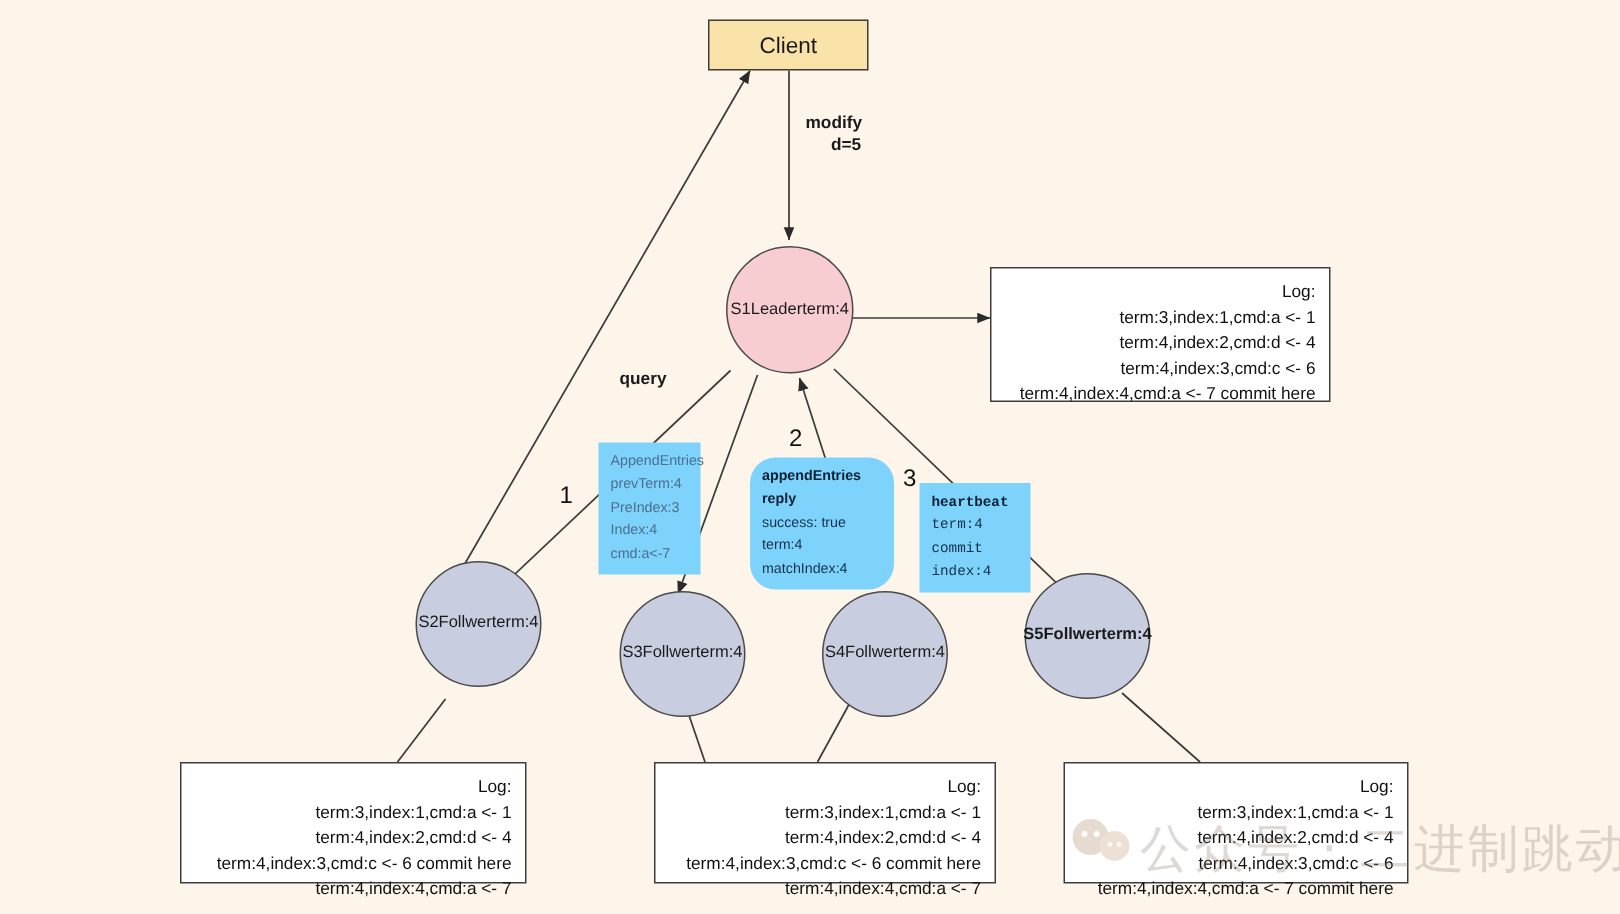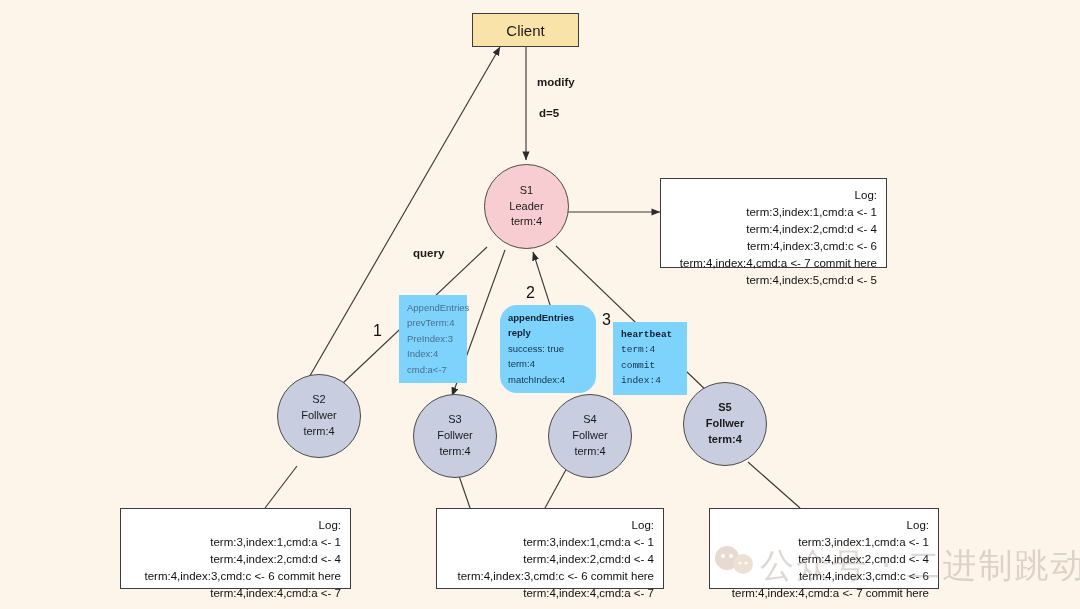--- a/index.html
+++ b/index.html
@@ -19,21 +19,21 @@
     position: absolute;
     left: 0; top: 0;
     width: 1080px; height: 609px;
     pointer-events: none;
   }
   .node {
     position: absolute;
     border-radius: 50%;
     border: 1px solid #4a4a4a;
     display: flex;
-    flex-direction: column;
+    flex-direction: row;
     align-items: center;
     justify-content: center;
     font-size: 11px;
     color: #1a1a1a;
     line-height: 1.45;
     box-sizing: border-box;
   }
   .node.leader { background: #f8cdd2; }
   .node.follower { background: #c9cde0; }
   .node span { display: block; }
@@ -131,21 +131,21 @@
       <line x1="568" y1="466" x2="545" y2="508"></line>
       <line x1="748" y1="462" x2="800" y2="508"></line>
     </g>
   </svg>
 
   <div class="client-box" style="left:472px; top:13px; width:107px; height:34px;">
     <span>Client</span>
   </div>
 
   <div class="edge-label" style="left:537px; top:76px;">modify</div>
-  <div class="edge-label" style="left:539px; top:91px;margin-top:16px;">d=5</div>
+  <div class="edge-label" style="left:554px; top:91px;">d=5</div>
   <div class="edge-label" style="left:413px; top:247px;">query</div>
 
   <div class="node leader" style="left:484px; top:164px; width:85px; height:85px;">
     <span>S1</span>
     <span>Leader</span>
     <span>term:4</span>
   </div>
 
   <div class="node follower" style="left:277px; top:374px; width:84px; height:84px;">
     <span>S2</span>
@@ -195,21 +195,20 @@
     <div>term:4</div>
     <div>commit index:4</div>
   </div>
 
   <div class="logbox" style="left:660px; top:178px; width:227px; height:90px;">
     <div class="line">Log:</div>
     <div class="line">term:3,index:1,cmd:a &lt;- 1</div>
     <div class="line">term:4,index:2,cmd:d &lt;- 4</div>
     <div class="line">term:4,index:3,cmd:c &lt;- 6</div>
     <div class="line">term:4,index:4,cmd:a &lt;- 7 commit here</div>
-    <div class="line">term:4,index:5,cmd:d &lt;- 5</div>
   </div>
 
   <div class="logbox" style="left:120px; top:508px; width:231px; height:81px;">
     <div class="line">Log:</div>
     <div class="line">term:3,index:1,cmd:a &lt;- 1</div>
     <div class="line">term:4,index:2,cmd:d &lt;- 4</div>
     <div class="line">term:4,index:3,cmd:c &lt;- 6 commit here</div>
     <div class="line">term:4,index:4,cmd:a &lt;- 7</div>
   </div>
 

